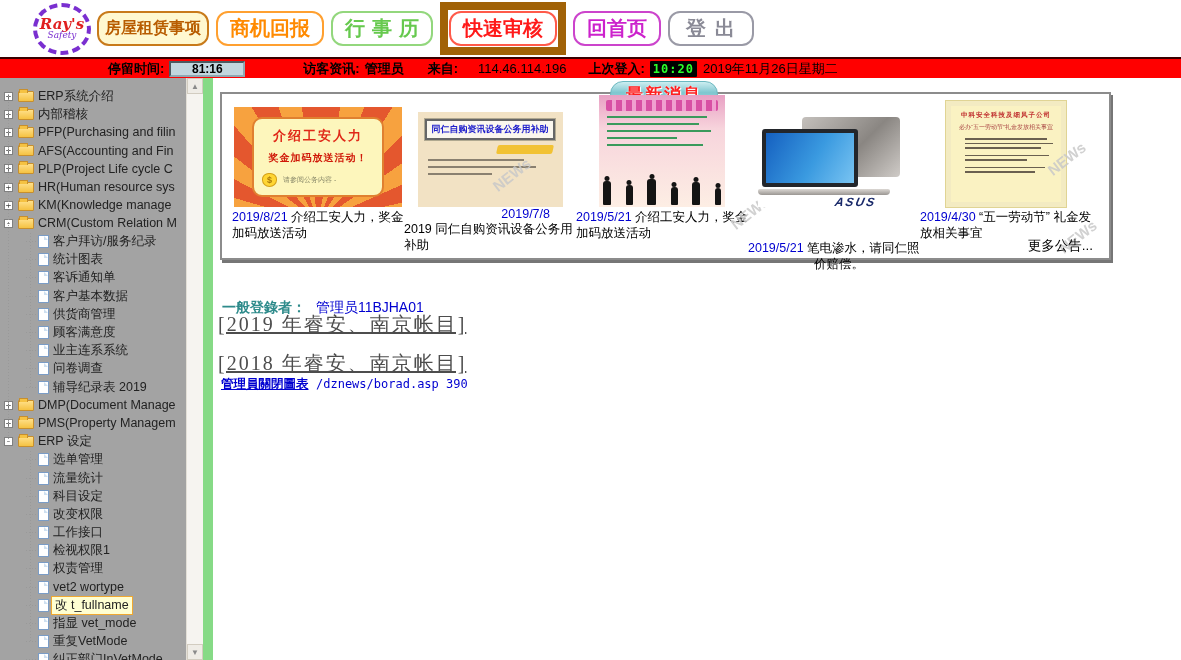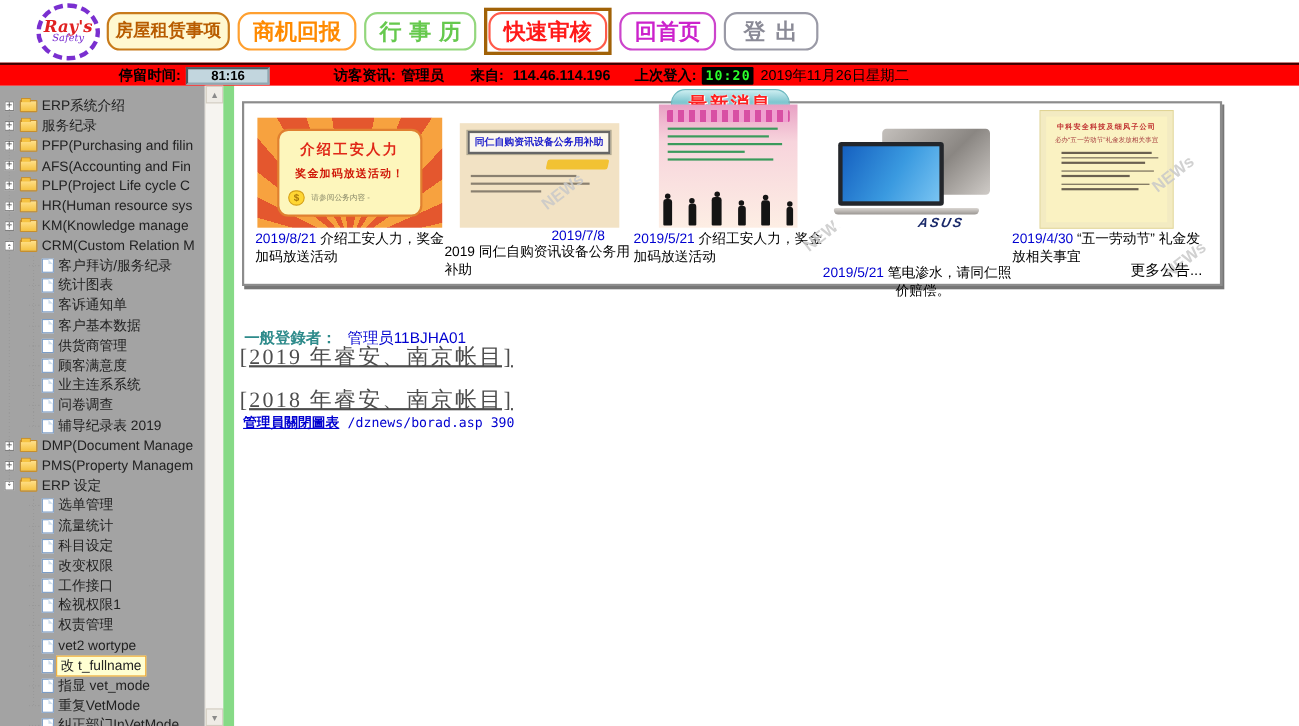--- a/index.html
+++ b/index.html
@@ -11,33 +11,33 @@
   .logo { width:58px; height:52px; margin-left:33px; border:4px dashed #7a2fd0; border-radius:50%;
     display:flex; flex-direction:column; align-items:center; justify-content:center; flex:none; }
   .logo .l1 { color:#e02020; font-family:"DejaVu Serif", serif; font-style:italic; font-weight:bold; font-size:15px; line-height:14px; }
   .logo .l2 { color:#7a2fd0; font-family:"DejaVu Serif", serif; font-style:italic; font-size:9px; line-height:9px; }
   .navrow { display:flex; align-items:center; margin-left:6px; gap:7px; }
   .navbtn { height:35px; border:2px solid; border-radius:12px; background:#fff; display:flex;
     align-items:center; justify-content:center; padding:0 12px; font-weight:bold; font-size:20px; cursor:pointer; white-space:nowrap; }
   .b0 { color:#b85c00; border-color:#c87a1a; background:#fff8d0; font-size:16px; padding:0 6px; }
   .b1 { color:#ff8a00; border-color:#ffa030; }
   .b2 { color:#66c94e; border-color:#93d77d; letter-spacing:7px; padding-right:5px; }
-  .hlwrap { border:3px solid #a16207; padding:1px; display:flex;justify-content:flex-end; }
+  .hlwrap { border:8px solid #a16207; padding:1px; display:flex;justify-content:flex-end; }
   .b3 { color:#ff1a1a; border-color:#ff5a4a; }
   .b4 { color:#cc22cc; border-color:#cc44cc; }
   .b5 { color:#8a8a96; border-color:#9a9aa6; letter-spacing:9px; padding:0 8px 0 16px; }
 
   
   .redbar { height:21px; background:#ff0000; border-top:2px solid #3a0000; display:flex;
     align-items:center; font-size:13px; font-weight:bold; color:#000; white-space:nowrap; }
   .stay-label { margin-left:108px; }
   .timerbox { width:76px; height:16px; margin-left:5px; background:#c2d6de; border:2px inset #90a8b2;
     text-align:center; font-size:12px; line-height:12px; color:#000; }
   .visit-label { margin-left:58px; } .visit-val { margin-left:5px; }
-  .from-label { margin-left:24px; } .ip-val { margin-left:8px; font-weight:bold; }
+  .from-label { margin-left:24px; } .ip-val { margin-left:20px; font-weight:normal; }
   .login-label { margin-left:22px; }
   .clock { margin-left:5px; background:#000; color:#2bff2b; font-family:"DejaVu Sans Mono", monospace;
     font-weight:bold; font-size:12px; padding:1px 3px; letter-spacing:1px; border-radius:1px; }
   .date-val { margin-left:6px; font-weight:normal; }
 
   
   .content { display:flex; height:582px; }
 
   
   .tree { width:186px; position:relative; padding-top:9px; overflow:hidden; font-size:12.5px; color:#222; flex:none; background:#a3a3a3; }
@@ -180,21 +180,21 @@
     <div class="vline vl-crm"></div>
     <div class="vline vl-erp"></div>
   <div class="trow">
         <span class="ebox">+</span>
         <span class="folder"></span>
         <span class="tlabel">ERP系统介绍</span>
       </div>
       <div class="trow">
         <span class="ebox">+</span>
         <span class="folder"></span>
-        <span class="tlabel">服务纪录</span>
+        <span class="tlabel">内部稽核</span>
       </div>
       <div class="trow">
         <span class="ebox">+</span>
         <span class="folder"></span>
         <span class="tlabel">PFP(Purchasing and filin</span>
       </div>
       <div class="trow">
         <span class="ebox">+</span>
         <span class="folder"></span>
         <span class="tlabel">AFS(Accounting and Fin</span>

